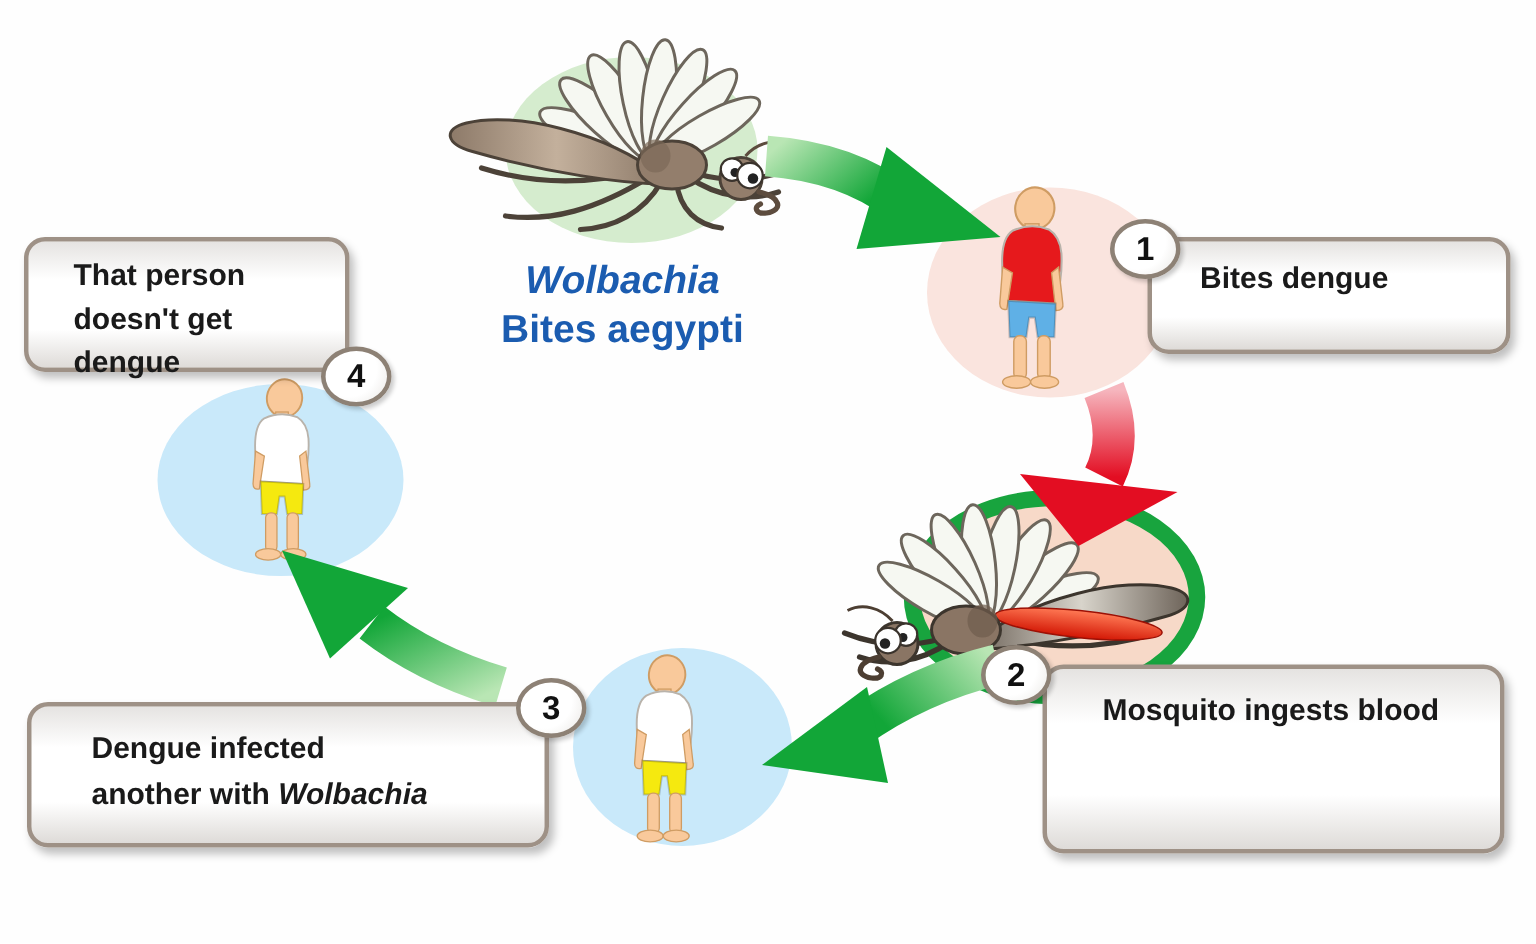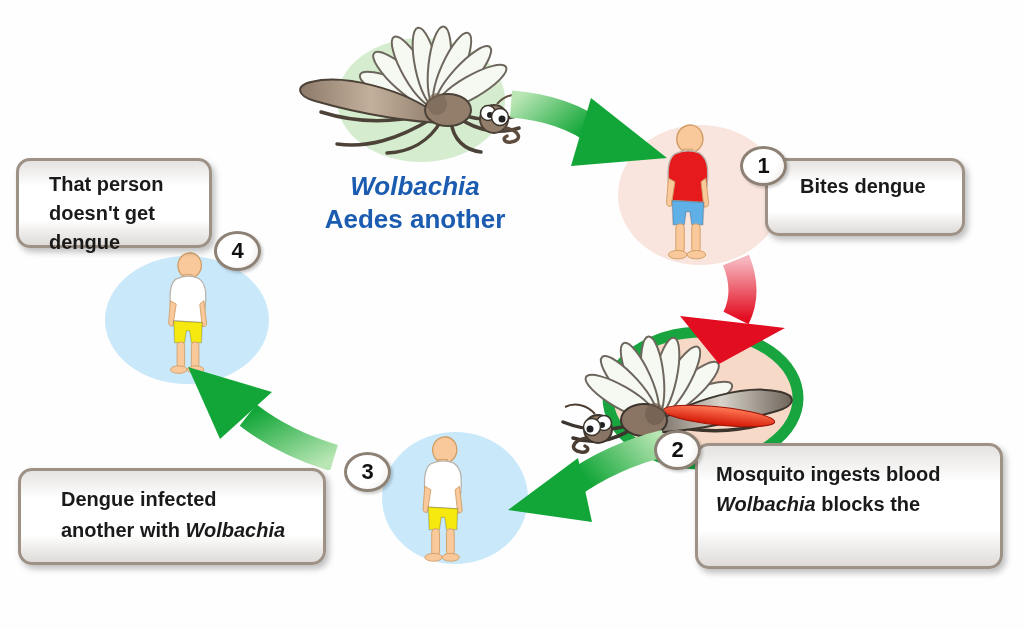--- a/index.html
+++ b/index.html
@@ -15,24 +15,24 @@
   .bg-blue3{left:382px;top:432px;width:146px;height:132px;background:#c9e9fa;}
   .bg-blue4{left:105px;top:256px;width:164px;height:128px;background:#c9e9fa;}
   
   .callout{
     position:absolute;border:3px solid #9e9186;border-radius:14px;
     background:linear-gradient(180deg,#e5e3e1 0%,#ffffff 30%,#ffffff 70%,#dedbd8 100%);
     box-shadow:3px 4px 6px rgba(0,0,0,0.25);
     color:#1a1a1a;font-weight:bold;font-size:20px;line-height:29px;
     box-sizing:border-box;
   }
-  .c1{left:765px;top:158px;width:200px;height:78px;padding:11px 8px 10px 32px;}
-  .c2{left:695px;top:443px;width:308px;height:126px;padding:13px 8px 0 18px;line-height:30px;}
-  .c3{left:18px;top:468px;width:308px;height:97px;padding:13px 8px 0 40px;line-height:31px;}
-  .c4{left:16px;top:158px;width:196px;height:90px;padding:9px 8px 0 30px;}
+  .c1{left:765px;top:158px;width:242px;height:78px;padding:11px 8px 10px 32px;}
+  .c2{left:695px;top:443px;width:308px;height:126px;padding:13px 8px 0 37px;line-height:30px;}
+  .c3{left:18px;top:468px;width:348px;height:97px;padding:13px 8px 0 40px;line-height:31px;}
+  .c4{left:16px;top:158px;width:217px;height:90px;padding:9px 8px 0 30px;}
   .line{display:block;white-space:nowrap;}
   
   .badge{
     position:absolute;width:47px;height:40px;border:3px solid #8d8175;border-radius:50%;
     background:radial-gradient(circle at 38% 35%,#ffffff 55%,#e9e7e4 100%);
     box-shadow:2px 2px 3px rgba(0,0,0,0.2);
     display:flex;align-items:center;justify-content:center;
     font-size:22px;font-weight:bold;color:#111;box-sizing:border-box;
   }
   .b1{left:740px;top:146px;}
@@ -213,30 +213,29 @@
       <stop offset="0" stop-color="#b9e6b4"></stop>
           <stop offset="1" stop-color="#12a638"></stop>
     </linearGradient>
       </defs>
     <path d="M 162,103 Q 112,88 76,60" fill="none" stroke="url(#gD)" stroke-width="27"></path>
     <polygon points="100,37 48,84 16,12" fill="#12a638"></polygon>
   </svg>
 
   <div class="title">
     <span class="line"><i>Wolbachia</i></span>
-    <span class="line">Aedes another</span>
+    <span class="line">Bites aegypti</span>
   </div>
 
   <div class="callout c1">
     <span class="line">Bites dengue</span>
   </div>
 
   <div class="callout c2">
     <span class="line">Mosquito ingests blood</span>
-    <span class="line"><i>Wolbachia</i><span> blocks the</span></span>
   </div>
 
   <div class="callout c3">
     <span class="line">Dengue infected</span>
     <span class="line"><span>another with </span><i>Wolbachia</i></span>
   </div>
 
   <div class="callout c4">
     <span class="line">That person</span>
     <span class="line">doesn't get</span>

